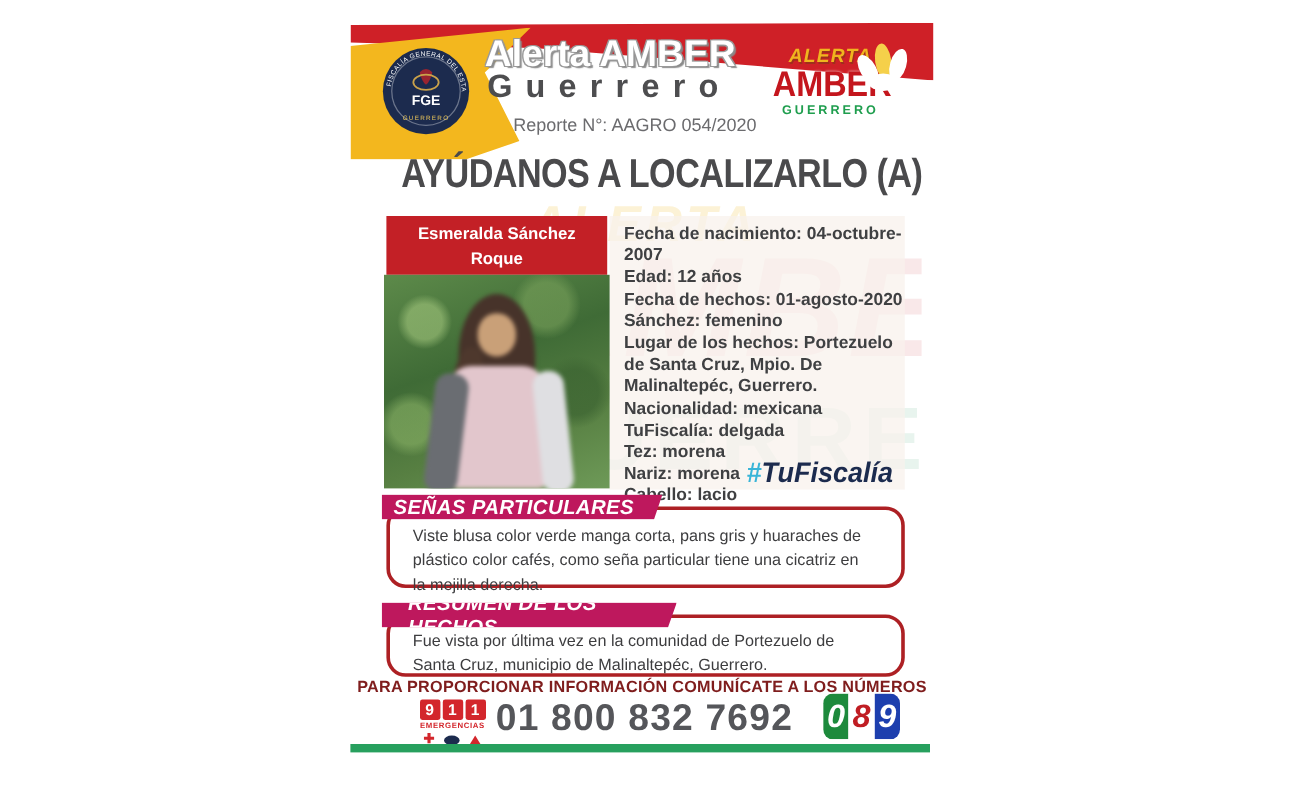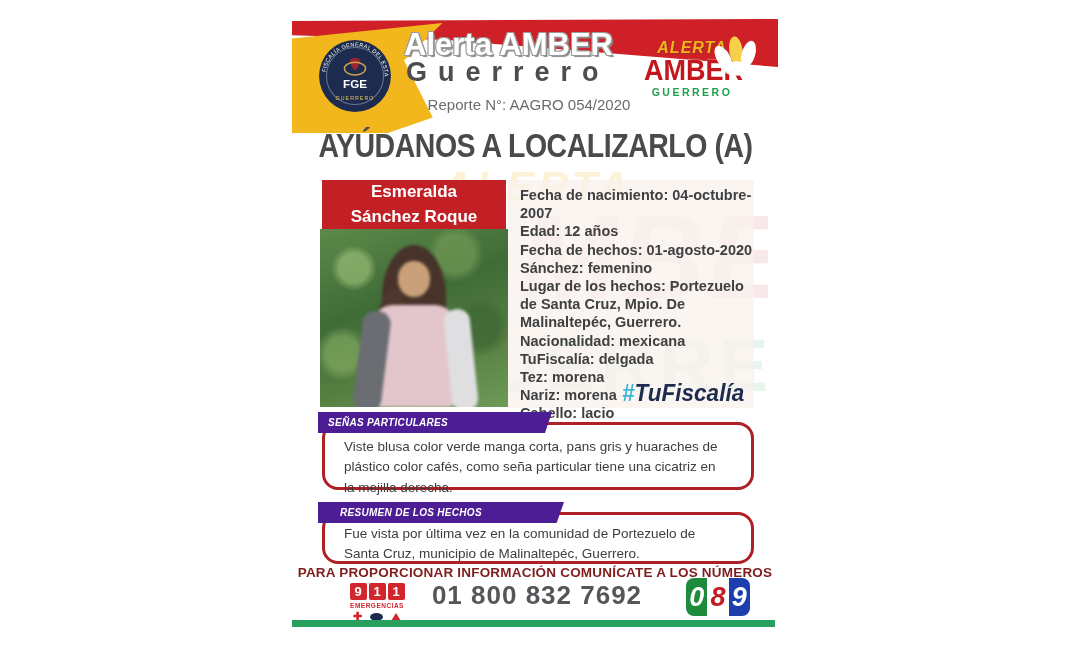--- a/index.html
+++ b/index.html
@@ -20,34 +20,34 @@
 
   .amber-logo{position:absolute;left:352px;top:27px;width:96px;text-align:center;line-height:1;}
   .amber-logo .l1{font-size:16px;font-weight:800;color:#f0b51e;letter-spacing:1px;
     text-shadow:1px 1px 0 rgba(120,60,20,.55);font-style:italic;}
   .amber-logo .l2{font-size:27px;font-weight:800;color:#c4161d;letter-spacing:0;margin-top:1px;
     text-shadow:0 0 2px rgba(255,255,255,.9);transform:scale(1,1.1);}
   .amber-logo .l3{font-size:10.5px;font-weight:800;color:#1f9e4e;letter-spacing:2.5px;margin-top:3px;}
   .hand-icon{position:absolute;left:418px;top:20px;width:52px;height:46px;}
 
   
-  .headline{position:absolute;left:0;top:116px;width:486px;text-align:center;}
+  .headline{position:absolute;left:16px;top:116px;width:486px;text-align:center;}
   .headline span{display:inline-block;font-size:30px;font-weight:900;color:#4a4a4c;letter-spacing:-.5px;
     transform:scale(.95,1.12);white-space:nowrap;}
 
   
   .watermark{position:absolute;left:10px;top:150px;width:466px;height:250px;overflow:hidden;pointer-events:none;}
   .wm1{position:absolute;left:140px;top:0px;font-size:42px;font-weight:900;font-style:italic;color:rgba(240,181,30,.18);letter-spacing:4px;}
   .wm2{position:absolute;left:130px;top:26px;font-size:118px;font-weight:900;font-style:italic;color:rgba(196,50,58,.11);letter-spacing:2px;}
   .wm3{position:absolute;left:120px;top:160px;font-size:74px;font-weight:900;color:rgba(34,150,85,.10);letter-spacing:6px;}
 
   
   .name-box{position:absolute;left:30px;top:167px;width:184px;height:49px;background:#c32026;
     display:flex;align-items:center;justify-content:center;text-align:center;}
-  .name-box span{color:#fff;font-weight:700;font-size:17px;line-height:1.45;padding:0 14px;}
+  .name-box span{color:#fff;font-weight:700;font-size:14px;line-height:1.45;padding:0 14px;}
   .photo{position:absolute;left:28px;top:216px;width:188px;height:178px;overflow:hidden;
     background:
       radial-gradient(circle at 18% 22%, rgba(170,205,130,.55) 0 7%, transparent 11%),
       radial-gradient(circle at 72% 14%, rgba(120,160,90,.6) 0 9%, transparent 14%),
       radial-gradient(circle at 85% 55%, rgba(60,100,50,.7) 0 10%, transparent 16%),
       radial-gradient(circle at 12% 70%, rgba(150,190,110,.5) 0 8%, transparent 13%),
       radial-gradient(circle at 45% 85%, rgba(70,110,55,.6) 0 9%, transparent 15%),
       linear-gradient(160deg,#5d8a4a,#3f6b36 40%,#577f42 70%,#6e9a58);}
   .photo .fig{position:absolute;inset:0;filter:blur(1.6px);}
   .fig .hair{position:absolute;left:50%;top:16px;transform:translateX(-50%);width:64px;height:104px;
@@ -64,33 +64,33 @@
   .detail-line{margin:0;}
   .hashtag{position:absolute;left:330px;top:368px;font-style:italic;font-weight:900;font-size:22.5px;white-space:nowrap;
     transform:scale(1,1.05);}
   .hashtag .sym{color:#3ab5d8;}
   .hashtag .word{color:#1c2b4e;}
 
   
   .section-box{position:absolute;left:30px;width:426px;background:#fff;border:3px solid #ad2024;border-radius:16px;}
   .senas-box{top:409px;height:62px;}
   .resumen-box{top:499px;height:46px;}
-  .section-tab{position:absolute;left:26px;height:21px;background:#4c1d95;color:#fff;font-style:italic;font-weight:800;
-    font-size:10px;display:flex;align-items:center;padding:0 12px 0 10px;letter-spacing:.3px;z-index:3;
+  .section-tab{position:absolute;left:26px;height:21px;background:#be185d;color:#fff;font-style:italic;font-weight:800;
+    font-size:17px;display:flex;align-items:center;padding:0 12px 0 10px;letter-spacing:.3px;z-index:3;
     clip-path:polygon(0 0,100% 0,97% 100%,0 100%);width:212px;}
   .senas-tab{top:399px;}
   .resumen-tab{top:489px;padding-left:22px;}
   .section-body{position:absolute;font-size:13.5px;color:#3d3d3f;line-height:1.5;z-index:2;}
   .senas-body{left:52px;top:424px;width:384px;}
   .resumen-body{left:52px;top:511px;width:384px;}
 
   
   .instruction{position:absolute;left:0;top:552px;width:486px;text-align:center;font-size:13.5px;font-weight:700;
     color:#7f1d1d;letter-spacing:.2px;white-space:nowrap;}
-  .phone{position:absolute;left:120px;top:567px;width:250px;text-align:center;font-size:26px;font-weight:600;
+  .phone{position:absolute;left:120px;top:567px;width:250px;text-align:center;font-size:31px;font-weight:600;
     color:#55565a;letter-spacing:1px;white-space:nowrap;}
   .logo911{position:absolute;left:46px;top:570px;width:78px;text-align:center;}
   .logo911 .digits{display:flex;gap:2px;justify-content:center;}
   .logo911 .digits span{width:17px;height:17px;background:#d3262c;border-radius:2px;color:#fff;font-weight:800;
     font-size:13px;display:flex;align-items:center;justify-content:center;}
   .logo911 .label{font-size:6.5px;font-weight:800;color:#d3262c;letter-spacing:.5px;margin-top:2px;}
   .logo911 .icons{display:flex;gap:8px;justify-content:center;align-items:center;margin-top:2px;}
   .ic-cross{color:#d3262c;font-size:11px;font-weight:900;line-height:1;}
   .ic-eye{width:13px;height:8px;background:#1c2b4e;border-radius:50%;}
   .ic-tri{width:0;height:0;border-left:5px solid transparent;border-right:5px solid transparent;border-bottom:8px solid #d3262c;}

